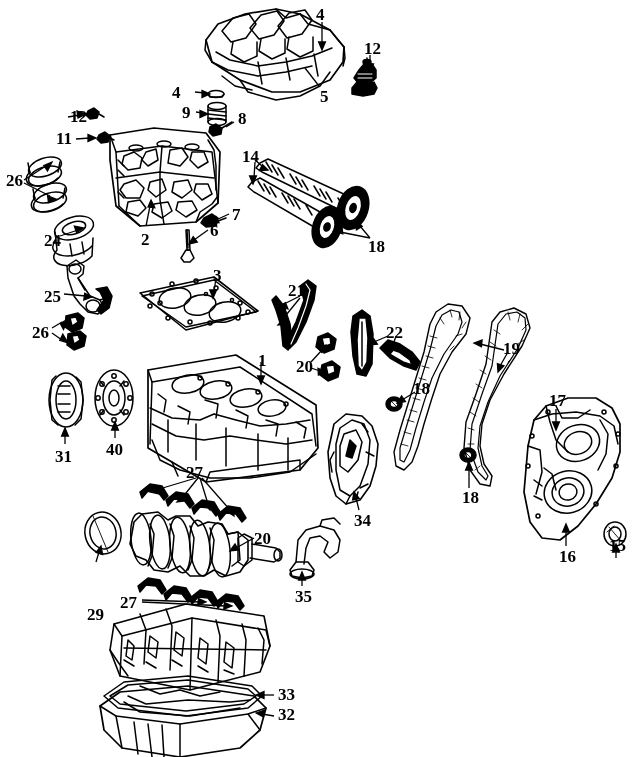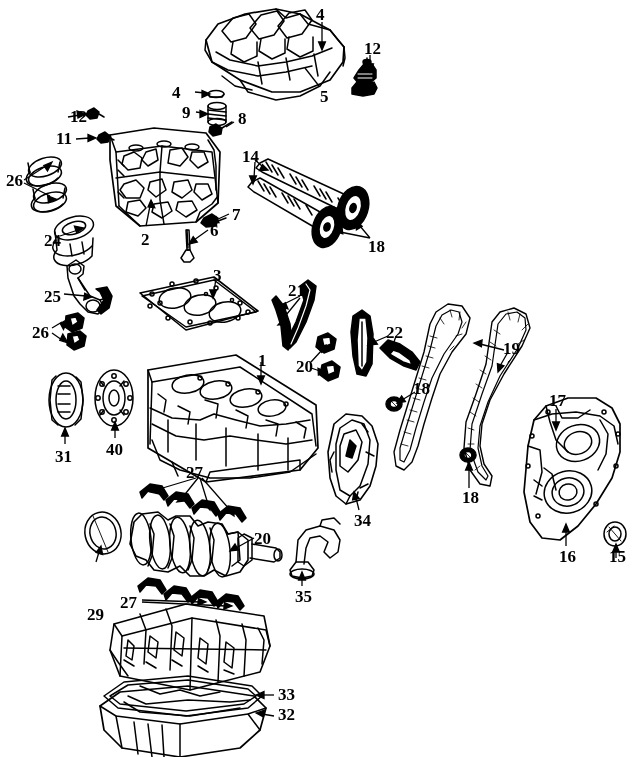--- a/index.html
+++ b/index.html
@@ -603,21 +603,21 @@
   <span class="callout" style="left:320px;top:88px;">5</span>
   <span class="callout" style="left:210px;top:222px;">6</span>
   <span class="callout" style="left:232px;top:206px;">7</span>
   <span class="callout" style="left:238px;top:110px;">8</span>
   <span class="callout" style="left:182px;top:104px;">9</span>
   <span class="callout" style="left:172px;top:84px;">4</span>
   <span class="callout" style="left:56px;top:130px;">11</span>
   <span class="callout" style="left:48px;top:108px;margin-left:22px;">12</span>
   <span class="callout" style="left:364px;top:40px;">12</span>
   <span class="callout" style="left:242px;top:148px;">14</span>
-  <span class="callout" style="left:609px;top:548px;text-align:right;">15</span>
+  <span class="callout" style="left:609px;top:537px;text-align:right;">15</span>
   <span class="callout" style="left:559px;top:548px;">16</span>
   <span class="callout" style="left:549px;top:392px;">17</span>
   <span class="callout" style="left:368px;top:238px;">18</span>
   <span class="callout" style="left:413px;top:380px;">18</span>
   <span class="callout" style="left:462px;top:489px;">18</span>
   <span class="callout" style="left:503px;top:340px;">19</span>
   <span class="callout" style="left:296px;top:358px;">20</span>
   <span class="callout" style="left:288px;top:282px;">21</span>
   <span class="callout" style="left:386px;top:324px;">22</span>
   <span class="callout" style="left:6px;top:172px;">26</span>

